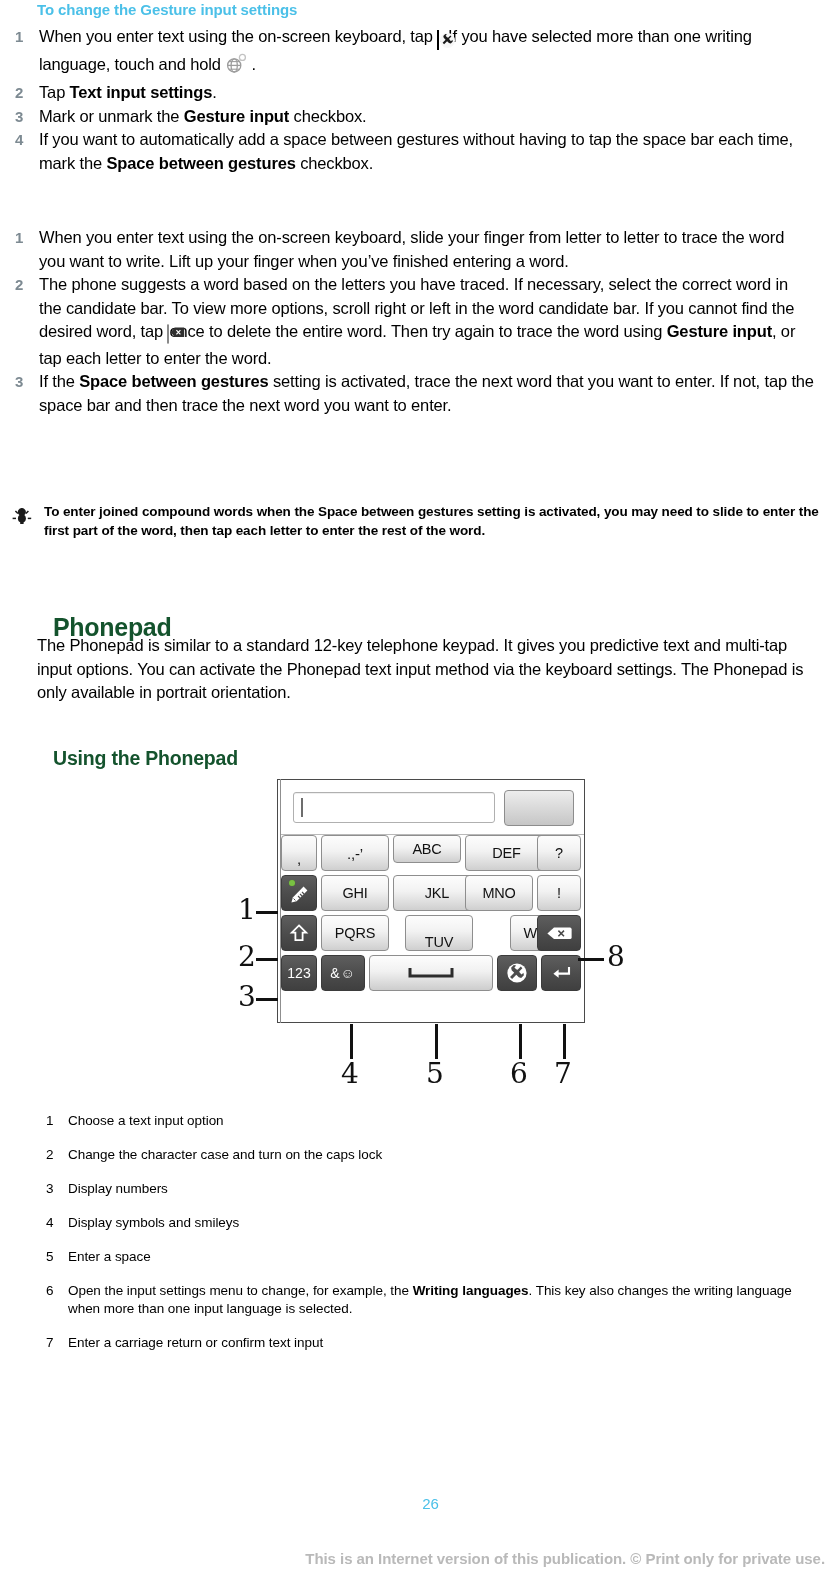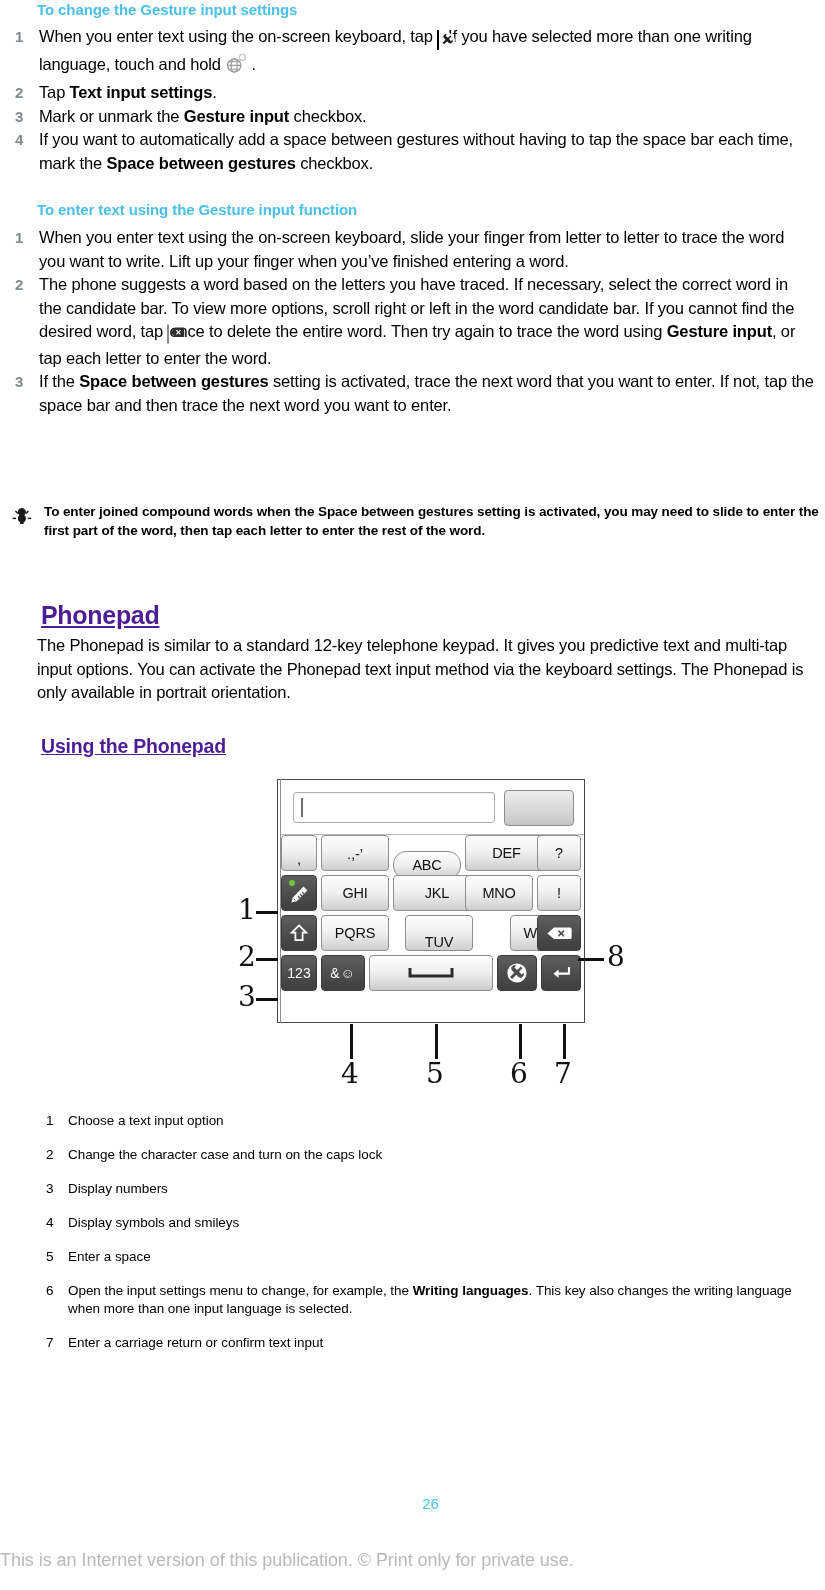--- a/index.html
+++ b/index.html
@@ -16,24 +16,23 @@
 
   
   .h-blue {
     color:#4BC0E8;
     font-size:15px;
     font-weight:bold;
     letter-spacing:-0.1px;
     margin:0;
   }
   .h-black {
-    color:#4c1d95;
+    color:#14532d;
     font-weight:bold;
-    margin:4px;
-    text-decoration:underline;
+    margin:16px;
   }
   .h1 { font-size:25px; letter-spacing:-0.3px; }
   .h2 { font-size:19.5px; letter-spacing:-0.2px; }
 
   
   .body-txt {
     font-size:16.5px;
     line-height:23.5px;
     letter-spacing:-0.15px;
   }
@@ -207,24 +206,24 @@
   .pg-num {
     position:absolute;
     left:0; right:0;
     text-align:center;
     color:#4BC0E8;
     font-size:15px;
   }
   .footer-note {
     position:absolute;
     left:0; right:0;
-    text-align:left;
+    text-align:right;
     color:#b9b9b9;
-    font-size:18px;
-    font-weight:normal;
+    font-size:15px;
+    font-weight:bold;
     letter-spacing:-0.05px;
   }
 </style>
 </head>
 <body>
 
 <div class="page">
 
   <h3 class="h-blue" style="position:absolute;left:37px;top:1px;">To change the Gesture input settings</h3>
 
@@ -264,21 +263,20 @@
       <div class="proc-num">3</div>
       <div class="proc-txt"><span>Mark or unmark the </span><b>Gesture input</b><span> checkbox.</span></div>
     </div>
 
     <div class="proc-row">
       <div class="proc-num">4</div>
       <div class="proc-txt"><span>If you want to automatically add a space between gestures without having to tap the space bar each time, mark the </span><b>Space between gestures</b><span> checkbox.</span></div>
     </div>
   </div>
 
-  <h3 class="h-blue" style="position:absolute;left:37px;top:201px;">To enter text using the Gesture input function</h3>
 
   <div class="proc body-txt" style="position:absolute;left:14px;top:226px;width:800px;">
 
     <div class="proc-row">
       <div class="proc-num">1</div>
       <div class="proc-txt">When you enter text using the on-screen keyboard, slide your finger from letter to letter to trace the word you want to write. Lift up your finger when you’ve finished entering a word.</div>
     </div>
 
     <div class="proc-row">
       <div class="proc-num">2</div>
@@ -338,21 +336,21 @@
     </div>
 
     <div class="keys">
 
       <div class="key key-light" style="left:0px;top:0px;width:36px;height:36px;">
         <span style="font-size:15px;line-height:10px;padding-top:11px;">,</span>
       </div>
       <div class="key key-light" style="left:40px;top:0px;width:68px;height:36px;">
         <span style="font-size:15px;">.,-’</span>
       </div>
-      <div class="key key-light" style="left:112px;top:16px;width:68px;height:28px;border-radius:13px;">
+      <div class="key key-light" style="left:112px;top:0px;width:68px;height:28px;">
         <span>ABC</span>
       </div>
       <div class="key key-light" style="left:184px;top:0px;width:83px;height:36px;">
         <span>DEF</span>
       </div>
       <div class="key key-light" style="left:256px;top:0px;width:44px;height:36px;">
         <span>?</span>
       </div>
 
       <div class="key key-dark" style="left:0px;top:40px;width:36px;height:36px;position:absolute;">

